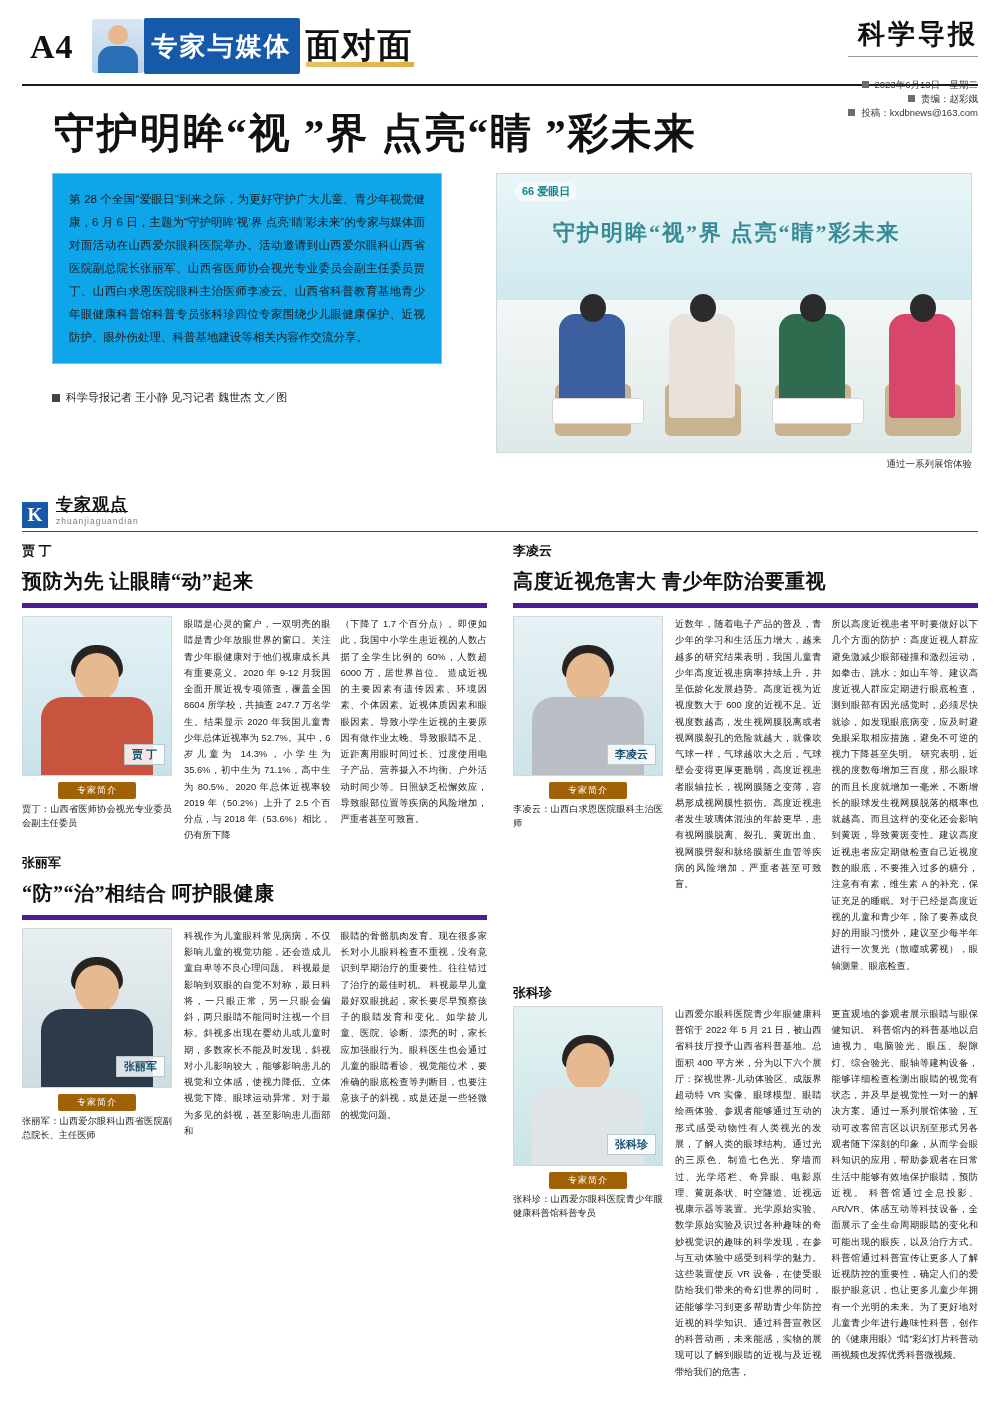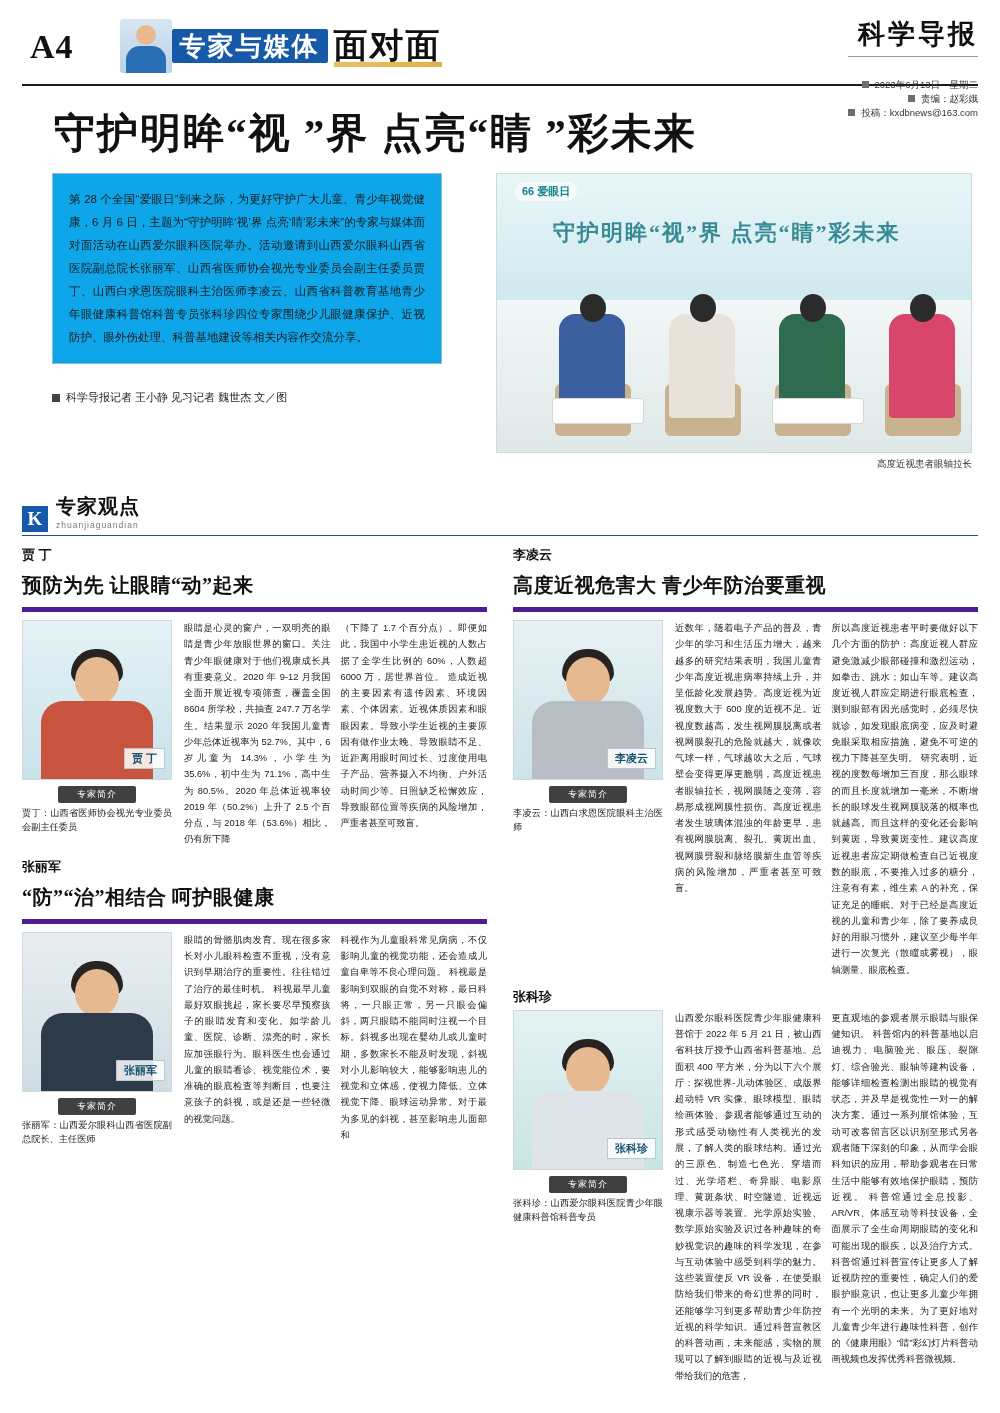--- a/index.html
+++ b/index.html
@@ -16,21 +16,20 @@
     position:relative;
     padding:14px 22px 0 22px;
   }
 
   
   .masthead {
     display:flex; align-items:flex-start;
     border-bottom:2px solid #1a1a1a;
     padding-bottom:6px;
     height:72px;
-    gap:28px;
   }
   .page-num {
     font-size:34px; font-weight:bold; letter-spacing:1px;
     font-family:"Liberation Serif", serif;
     padding:14px 18px 0 8px;
     color:#111;
   }
   .column-logo {
     display:flex; align-items:center;
     height:56px; margin-top:4px;
@@ -53,21 +52,21 @@
     background:#2a6fb5;
   }
   .logo-box {
     background:#1559a8;
     color:#fff;
     font-family:"Liberation Serif", serif;
     font-weight:bold;
     font-size:26px;
     letter-spacing:2px;
     padding:6px 8px;
-    height:34px;
+    height:56px;
     display:flex; align-items:center;
     border-radius:2px;
   }
   .logo-brush {
     font-family:"Liberation Serif", serif;
     font-weight:bold;
     font-size:34px;
     color:#111;
     margin-left:6px;
     letter-spacing:2px;
@@ -176,22 +175,23 @@
     border-bottom:1.5px solid #1e4f8f;
     margin:14px 0 10px 0;
     padding-bottom:3px;
   }
   .sec-k {
     width:26px; height:26px; background:#1559a8; color:#fff;
     font-family:"Liberation Serif", serif; font-weight:bold; font-size:19px;
     display:flex; align-items:center; justify-content:center;
   }
   .sec-title-cn {
-    font-family:"Liberation Serif", serif; font-weight:bold; font-size:20px;
+    font-family:"Liberation Serif", serif; font-weight:bold; font-size:17px;
     letter-spacing:1px;
+    text-decoration:underline;
   }
   .sec-title-en { font-size:8.5px; color:#7a7a7a; letter-spacing:1px; padding-bottom:2px;}
 
   
   .experts { display:flex; gap:26px; }
   .expert-col { width:calc(50% - 13px); }
   .expert-block { padding-bottom:10px; }
   .expert-name {
     font-size:13px; font-weight:bold; color:#111; padding-bottom:4px;
     border-bottom:none;
@@ -226,21 +226,21 @@
   }
   .portrait .nameplate {
     position:absolute; right:6px; bottom:10px;
     background:rgba(255,255,255,.85);
     border:1px solid #b9c9cf;
     font-size:11px; font-weight:bold; padding:2px 7px; color:#14506e;
   }
   .tag-intro {
     margin:6px auto 4px auto;
     width:78px; text-align:center;
-    background:#404040; color:#fff; font-size:9px;
+    background:#a16207; color:#fff; font-size:9px;
     padding:2px 0; border-radius:2px; letter-spacing:1px;
   }
   .portrait-cap {
     font-size:9.2px; line-height:1.5; color:#222; text-align:justify;
   }
   .cols2 { flex:1; display:flex; gap:10px; }
   .col-txt {
     flex:1;
     font-size:9.3px; line-height:1.75; text-align:justify; color:#1a1a1a;
   }
@@ -297,21 +297,21 @@
         <div class="chair" style="left:168px;"></div>
         <div class="chair" style="left:278px;"></div>
         <div class="chair" style="left:388px;"></div>
         <div class="person" style="left:62px;background:#3c5fa0;"></div>
         <div class="person" style="left:172px;background:#e8e2da;"></div>
         <div class="person" style="left:282px;background:#2f6b4f;"></div>
         <div class="person" style="left:392px;background:#d8466b;"></div>
         <div class="table" style="left:55px;"></div>
         <div class="table" style="left:275px;"></div>
       </div>
-      <div class="photo-caption">高度近视患者眼轴拉长</div>
+      <div class="photo-caption">通过一系列展馆体验</div>
     </div>
   </div>
 
   <div class="sec-head">
     <div class="sec-k">K</div>
     <div>
       <div class="sec-title-cn">专家观点</div>
       <div class="sec-title-en">zhuanjiaguandian</div>
     </div>
   </div>
@@ -352,24 +352,24 @@
               <div class="bg2" style="background:linear-gradient(#e8eef0,#cfdde2);"></div>
               <div class="hair"></div>
               <div class="head"></div>
               <div class="body" style="background:#2c3a4a;"></div>
               <div class="nameplate">张丽军</div>
             </div>
             <div class="tag-intro">专家简介</div>
             <div class="portrait-cap">张丽军：山西爱尔眼科山西省医院副总院长、主任医师</div>
           </div>
           <div class="cols2">
+            <div class="col-txt">科视作为儿童眼科常见病病，不仅影响儿童的视觉功能，还会造成儿童自卑等不良心理问题。
+科视最是影响到双眼的自觉不对称，最日科将，一只眼正常，另一只眼会偏斜，两只眼睛不能同时注视一个目标。斜视多出现在婴幼儿或儿童时期，多数家长不能及时发现，斜视对小儿影响较大，能够影响患儿的视觉和立体感，使视力降低、立体视觉下降、眼球运动异常。对于最为多见的斜视，甚至影响患儿面部和</div>
             <div class="col-txt">眼睛的骨骼肌肉发育。现在很多家长对小儿眼科检查不重视，没有意识到早期治疗的重要性。往往错过了治疗的最佳时机。
 科视最早儿童最好双眼挑起，家长要尽早预察孩子的眼睛发育和变化。如学龄儿童、医院、诊断、漂亮的时，家长应加强眼行为。眼科医生也会通过儿童的眼睛看诊、视觉能位术，要准确的眼底检查等判断目，也要注意孩子的斜视，或是还是一些轻微的视觉问题。</div>
-            <div class="col-txt">科视作为儿童眼科常见病病，不仅影响儿童的视觉功能，还会造成儿童自卑等不良心理问题。
-科视最是影响到双眼的自觉不对称，最日科将，一只眼正常，另一只眼会偏斜，两只眼睛不能同时注视一个目标。斜视多出现在婴幼儿或儿童时期，多数家长不能及时发现，斜视对小儿影响较大，能够影响患儿的视觉和立体感，使视力降低、立体视觉下降、眼球运动异常。对于最为多见的斜视，甚至影响患儿面部和</div>
           </div>
         </div>
       </div>
 
     </div>
 
     <div class="expert-col">
 
       <div class="expert-block">
         <div class="expert-name">李凌云</div>

